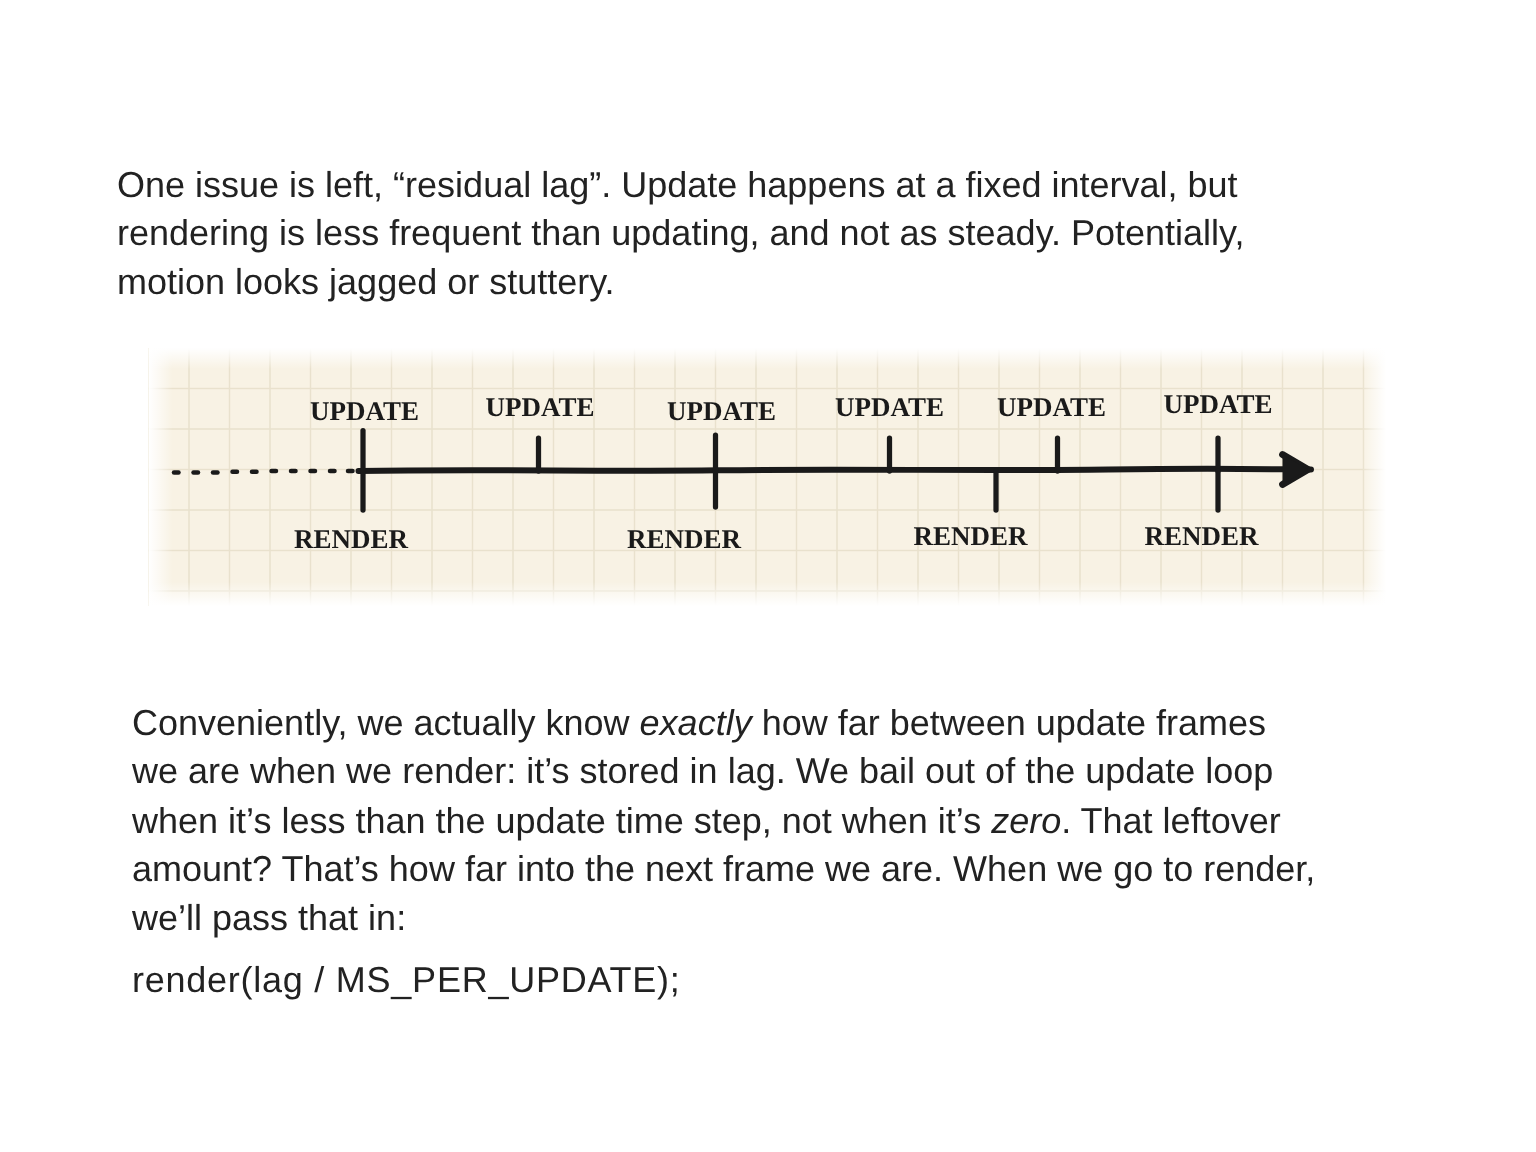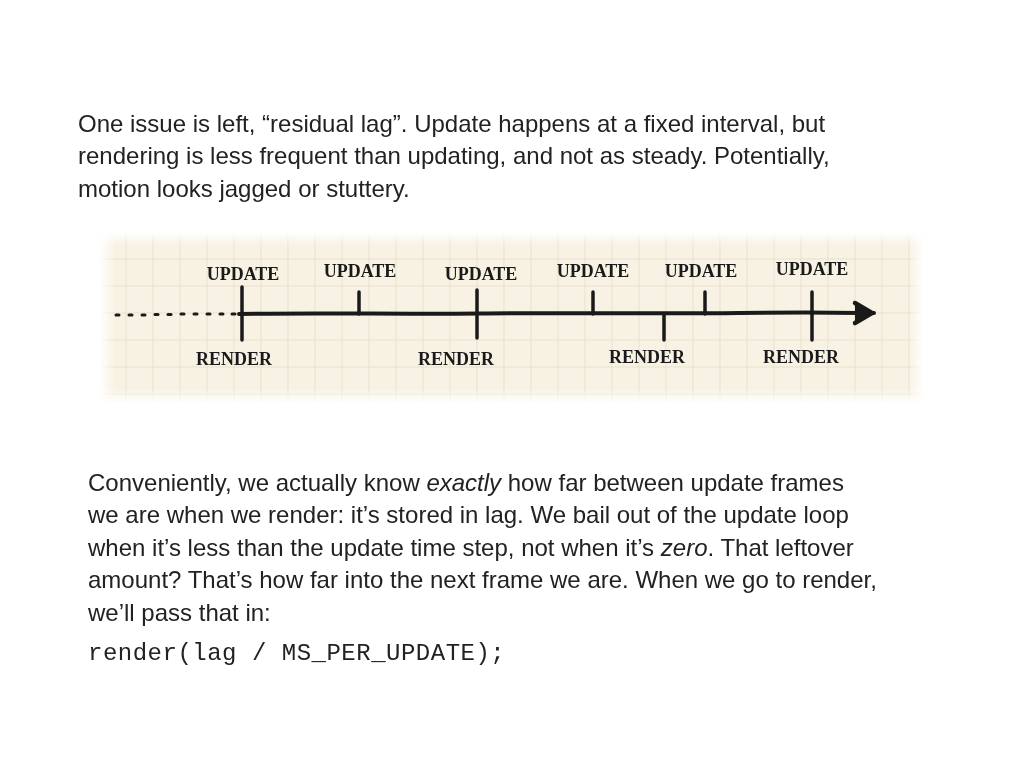--- a/index.html
+++ b/index.html
@@ -33,21 +33,21 @@
     width: 790px;
     font-size: 24px;
     line-height: 1.35;
     margin-top: 23px;
   }
   .para2 .em { font-style: italic; }
   .code {
     position: absolute;
     left: 88px;
     top: 640px;
-    font-family: Liberation Mono, monospace;
+    font-family: Liberation Sans, sans-serif;
     font-size: 24px;
     letter-spacing: 0.5px;
   }
   .diagram {
     position: absolute;
     left: 99px;
     top: 232px;
     width: 825px;
     height: 172px;
   }

